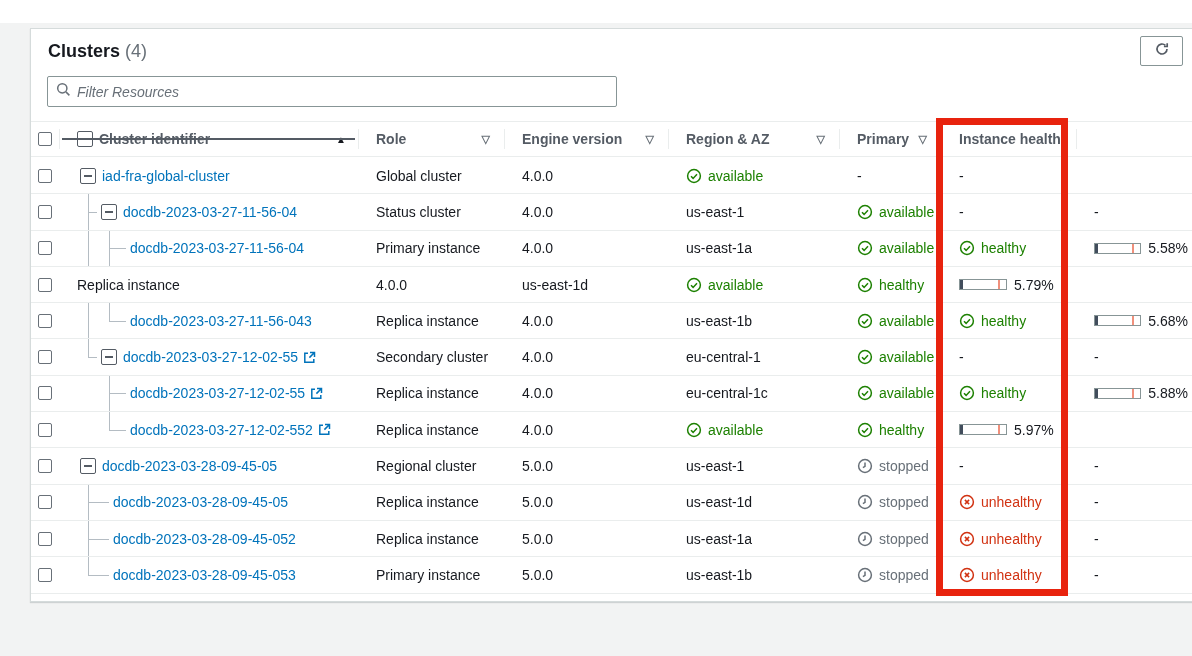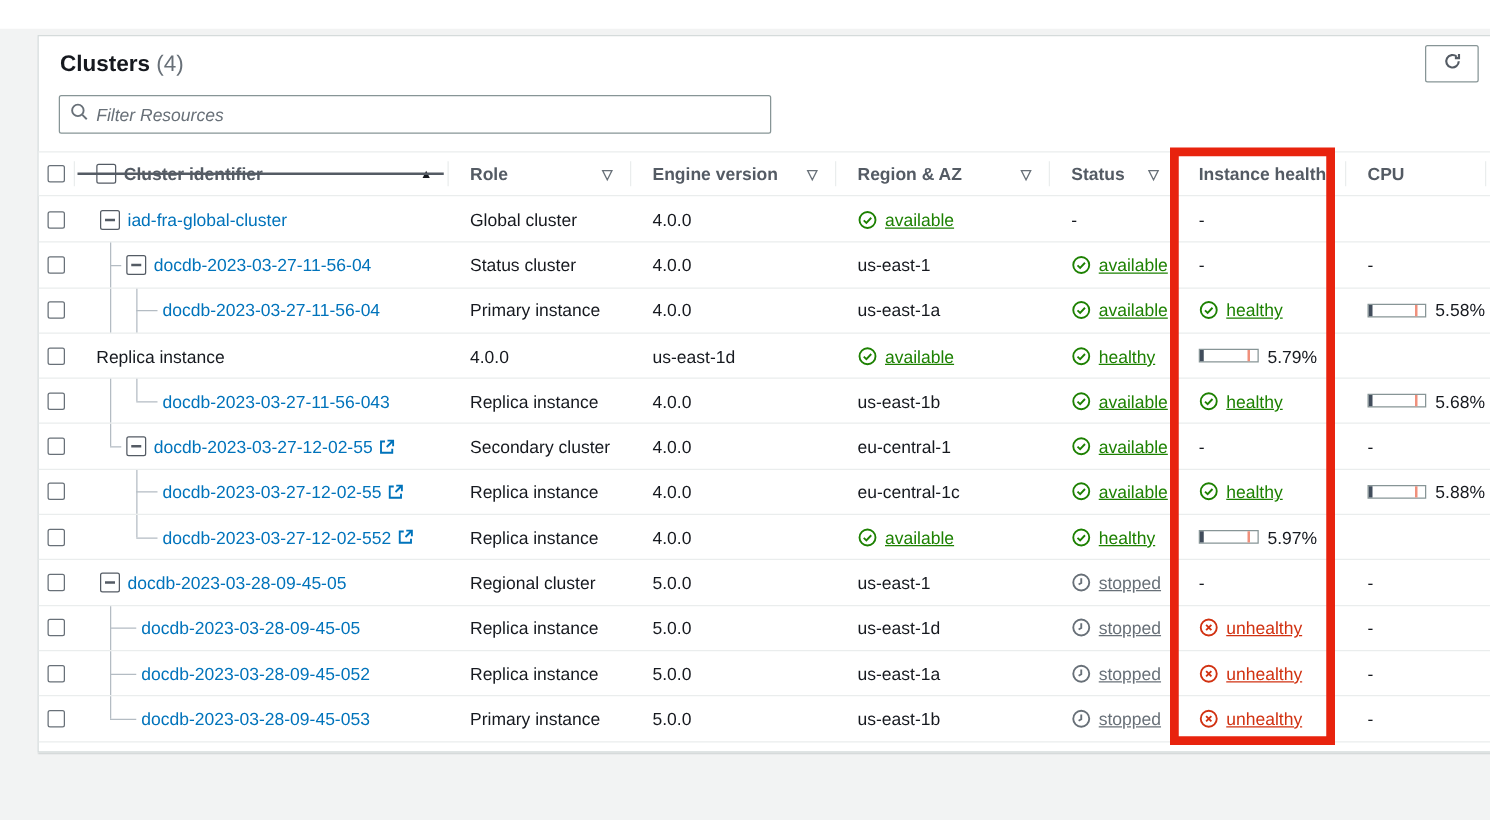--- a/index.html
+++ b/index.html
@@ -33,21 +33,21 @@
   .cell.pl { padding-left:18px; }
   .cbx { width:14px; height:14px; border:1px solid #687078; border-radius:2px; background:#fff; margin-left:7px; cursor:pointer; }
   .idcell { position:relative; }
   .expander { position:absolute; width:16px; height:16px; border:1.5px solid #545b64; border-radius:2px;
               background:#fff; cursor:pointer; top:50%; margin-top:-8px; }
   .expander::after { content:''; position:absolute; left:3px; right:3px; top:50%; margin-top:-1px; height:2px; background:#545b64; }
   .idlink { position:absolute; top:0; height:100%; display:flex; align-items:center; gap:5px;
             color:#0073bb; font-size:14px; cursor:pointer; white-space:nowrap; }
   .guide { position:absolute; width:1px; background:#b4bcc3; }
   .stub  { position:absolute; height:1px; background:#b4bcc3; }
-  .stat { display:inline-flex; gap:6px;text-decoration:underline; }
+  .stat { display:inline-flex; gap:6px; }
   .cpu-bar { width:48px; height:11px; border:1px solid #879596; background:#fff; position:relative; }
   .cpu-fill { position:absolute; left:0; top:0; bottom:0; background:#414d5c; }
   .cpu-mark { position:absolute; top:0; bottom:0; width:2px; background:#f0907c; }
   .cpu-txt { margin-left:7px; }
   .dash { color:#16191f; }
   .highlight-box { position:absolute; left:936px; top:118px; width:132px; height:478px;
                    border:7px solid #e8230e; pointer-events:none; z-index:50; }
 </style>
 </head>
 <body>
@@ -94,28 +94,25 @@
     </div>
     <div class="hcell dv pl">
       <span>Engine version</span>
       <span class="sort-none">▽</span>
     </div>
     <div class="hcell dv pl">
       <span>Region &amp; AZ</span>
       <span class="sort-none">▽</span>
     </div>
     <div class="hcell dv pl">
-      <span>Status</span>
+      <span>Primary</span>
       <span class="sort-none">▽</span>
     </div>
     <div class="hcell dv pl">
       <span>Instance health</span>
-    </div>
-    <div class="hcell dv pl">
-      <span>CPU</span>
     </div>
     <div class="hcell dv"></div>
   </div>
 
   <div class="tbody" id="tbody">
       <div class="row grid">
         <div class="cell">
           <span class="cbx"></span>
         </div>
         <div class="cell idcell">

